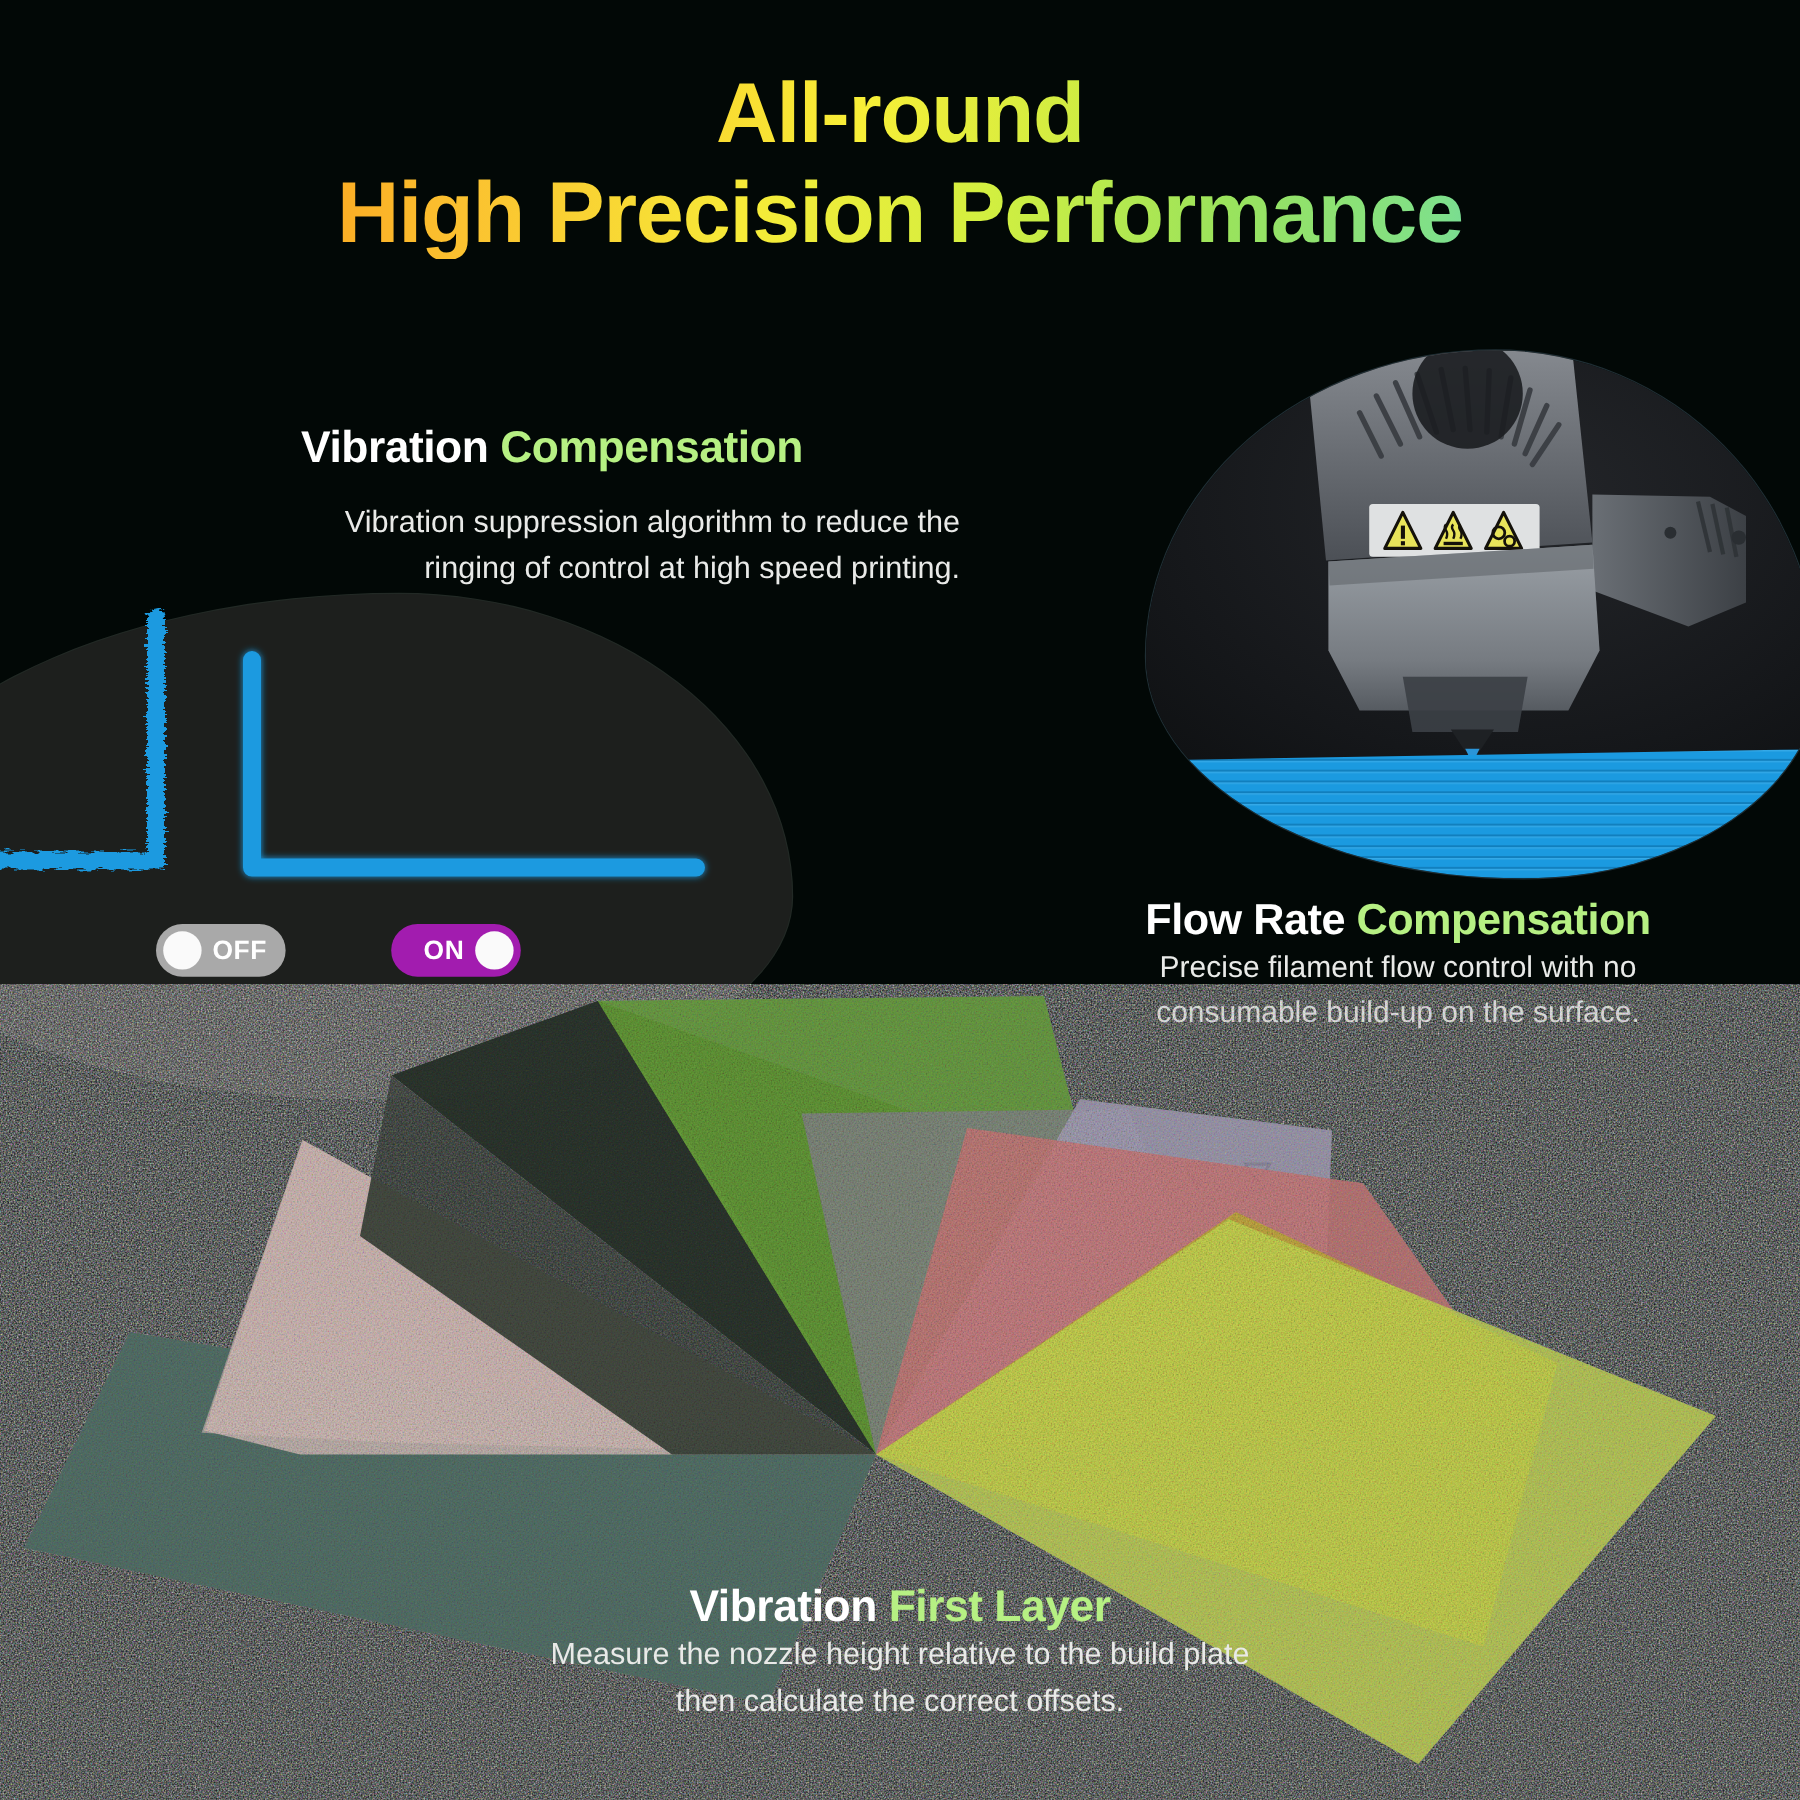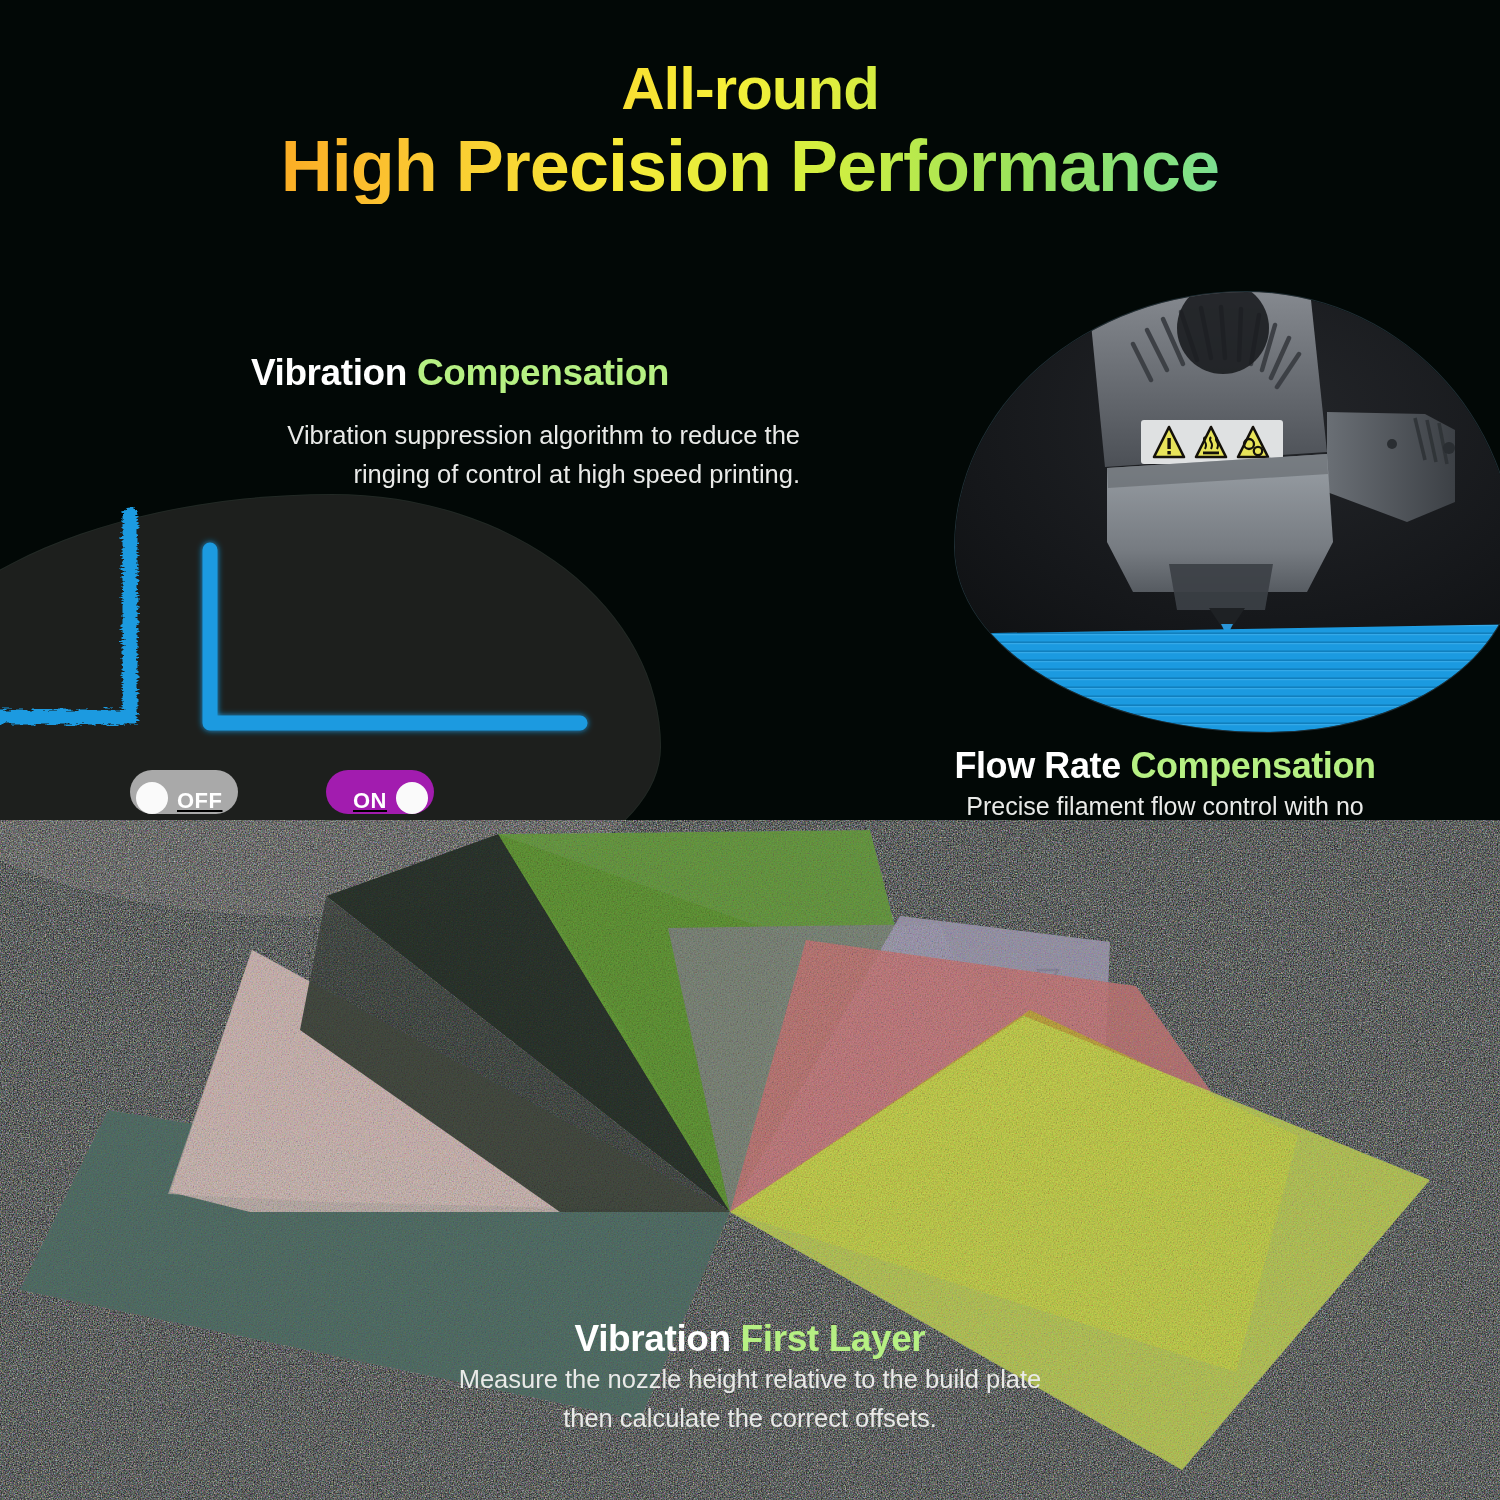--- a/index.html
+++ b/index.html
@@ -18,21 +18,21 @@
     font-weight:900;
     letter-spacing:-1px;
     line-height:1.04;
     background-clip:text;
     -webkit-background-clip:text;
     color:transparent;
     -webkit-text-fill-color:transparent;
     white-space:nowrap;
   }
   .title-line-1 {
-    font-size:60px;
+    font-size:71px;
     background-image:linear-gradient(95deg,#f97316 0%,#fb9a1a 16%,#fbc82c 32%,#f7ef37 48%,#c8ec44 62%,#8fe06b 76%,#45b9d8 90%,#2b93ef 100%);
   }
   .title-line-2 {
     font-size:72px;
     margin-top:9px;
     background-image:linear-gradient(95deg,#f8751a 0%,#fb9a1a 12%,#fbc230 26%,#f6ec38 42%,#d2ef40 55%,#9ae35c 68%,#7fe08a 80%,#46b6dc 92%,#2b90ef 100%);
     text-decoration:underline;
   }
 
   
@@ -64,23 +64,23 @@
   .vib-blob {
     position:absolute; inset:0;
     background:#1d1f1d;
     border-radius:58% 42% 46% 54% / 56% 60% 40% 44%;
     box-shadow:0 0 0 1px rgba(120,130,120,.28);
   }
   .vib-svg { position:absolute; inset:0; }
 
   .toggles { position:absolute; left:250px; top:275px; display:flex; gap:88px; z-index:12; }
   .toggle {
-    display:flex; align-items:flex-end;
+    display:flex; align-items:center;
     width:108px; height:44px; border-radius:22px;
-    padding:0 6px; position:relative;text-decoration:underline;
+    padding:0 6px; position:relative;
   }
   .toggle .knob { width:32px; height:32px; border-radius:50%; background:#fafafa; flex:0 0 auto; }
   .toggle .lbl { font-size:22px; font-weight:700; color:#ffffff; letter-spacing:.5px; }
   .toggle-off { background:#a9a9a9; justify-content:flex-start; }
   .toggle-off .lbl { margin-left:9px; }
   .toggle-on { background:#a21caf; justify-content:flex-end; }
   .toggle-on .lbl { margin-right:9px; }
 
   
   .noz-illus { position:absolute; left:955px; top:292px; width:560px; height:440px; z-index:10; }
@@ -263,20 +263,21 @@
     </div>
   </div>
 
   <div class="flow-text">
     <div class="sec-head">
       <span class="hl-white">Flow Rate</span>
       <span class="hl-green">Compensation</span>
     </div>
     <div class="sec-body">
       <div>Precise filament flow control with no</div>
+      <div>consumable build-up on the surface.</div>
     </div>
   </div>
 
   <div class="sheets">
     <svg viewBox="0 0 1500 680" width="1500" height="680">
       <defs>
         <filter id="grain">
           <feTurbulence type="fractalNoise" baseFrequency="0.75" numOctaves="2" result="t"></feTurbulence>
           <feColorMatrix in="t" type="saturate" values="0"></feColorMatrix>
           <feBlend in="SourceGraphic" in2="t" mode="multiply"></feBlend>

